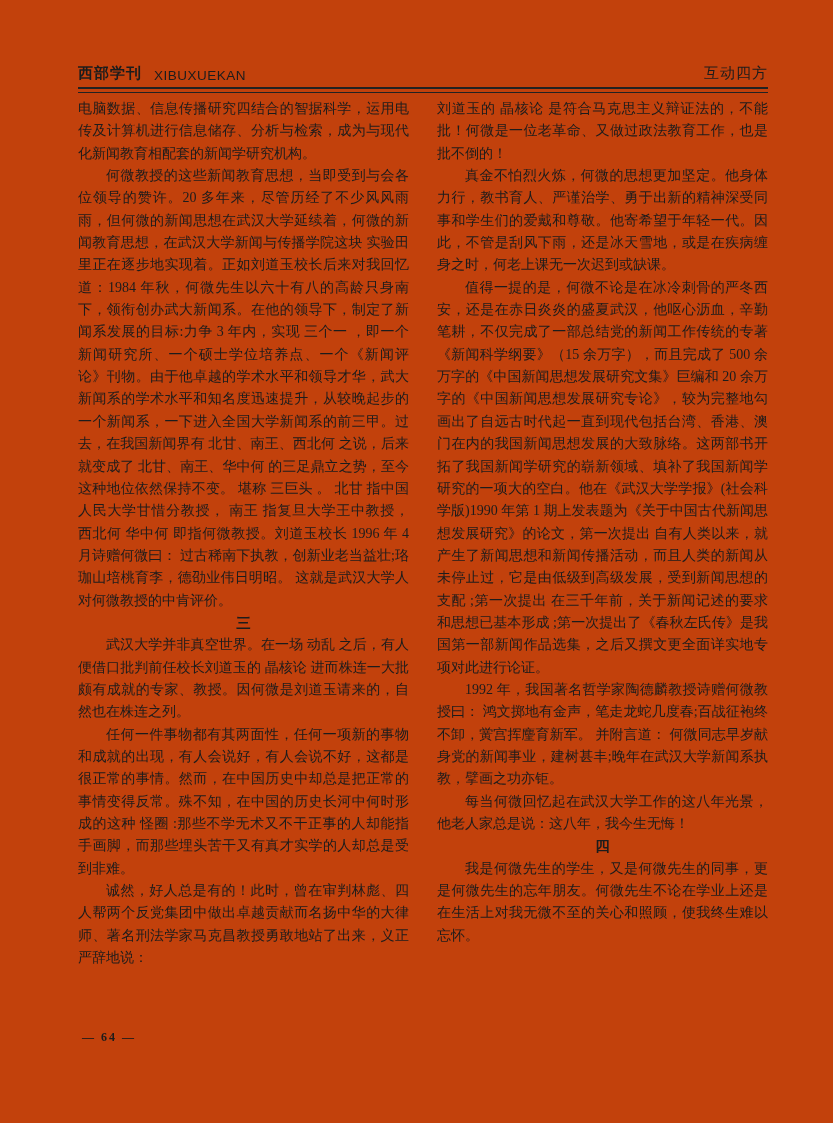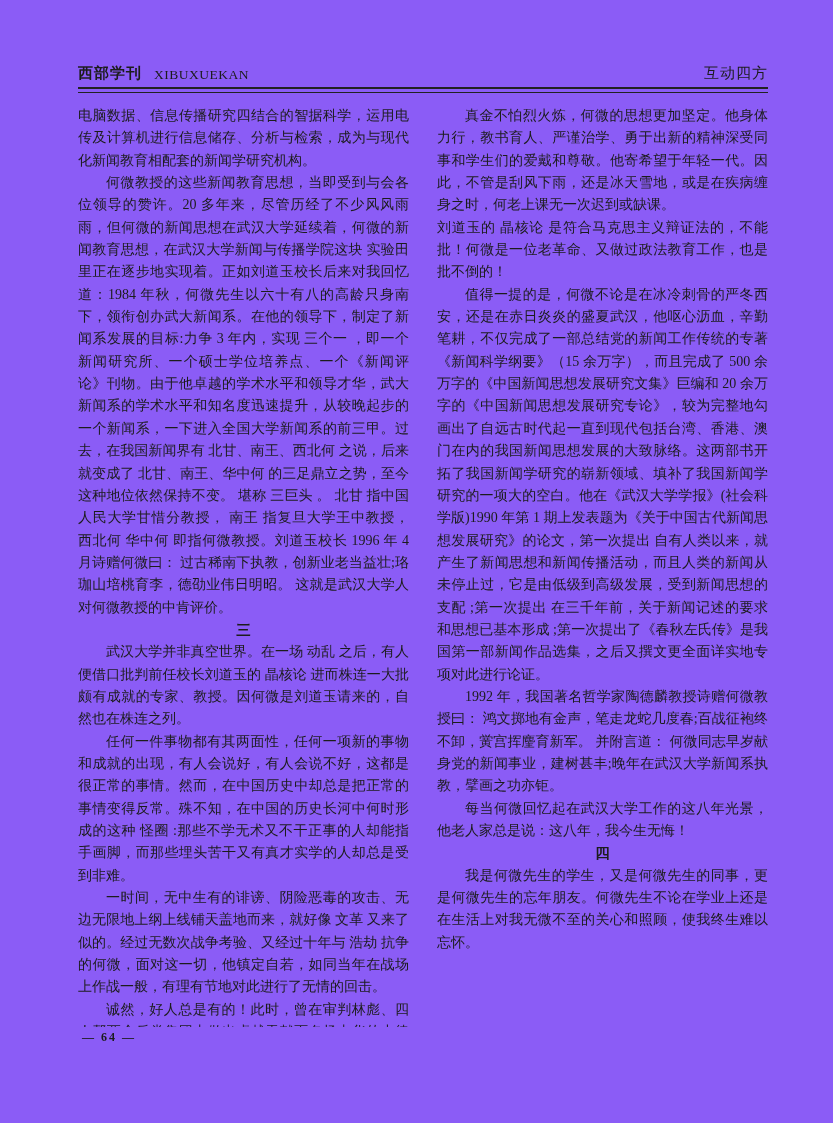--- a/index.html
+++ b/index.html
@@ -1,53 +1,53 @@
 <!DOCTYPE html>
 <html lang="zh"><head>
 <meta charset="utf-8">
 <style>
   html,body{margin:0;padding:0;background:#ffffff;}
   .page{
     position:relative;
     width:833px;height:1123px;
-    background:#8b5cf6;
+    background:#c2410c;
     box-sizing:border-box;
     padding:64px 65px 0 78px;
     overflow:hidden;
     color:#1c1c1c;
     font-family:"Liberation Serif","DejaVu Serif",serif;
   }
   .masthead{
     display:flex;
     justify-content:space-between;
     align-items:flex-end;
   }
   .masthead-left{display:flex;align-items:flex-end;}
   .journal-title{
     font-family:"Liberation Sans","DejaVu Sans",sans-serif;
     font-weight:bold;font-size:15px;letter-spacing:1px;
   }
   .journal-pinyin{
-    font-family:Liberation Serif, serif;
+    font-family:Liberation Sans, sans-serif;
     font-size:13.5px;margin-left:12px;letter-spacing:0.5px;
   }
   .section-label{
     font-family:"Liberation Sans","DejaVu Sans",sans-serif;
     font-weight:normal;font-size:15px;letter-spacing:1px;
   }
   .double-rule{
     margin-top:4px;
     height:3px;
     border-top:2px solid #222222;
     border-bottom:1px solid #222222;
   }
   .columns{
     display:flex;
     gap:28px;
-    margin-top:12px;
+    margin-top:5px;
     height:922px;
     overflow:hidden;
   }
   .col{
     flex:1 1 0;
     min-width:0;
     font-size:14px;
     line-height:22.35px;
     text-align:justify;
     overflow:hidden;
@@ -88,26 +88,25 @@
 
   <div class="double-rule"></div>
 
   <main class="columns">
     <section class="col">
         <p class="para no-indent">电脑数据、信息传播研究四结合的智据科学，运用电传及计算机进行信息储存、分析与检索，成为与现代化新闻教育相配套的新闻学研究机构。</p>
         <p class="para">何微教授的这些新闻教育思想，当即受到与会各位领导的赞许。20 多年来，尽管历经了不少风风雨雨，但何微的新闻思想在武汉大学延续着，何微的新闻教育思想，在武汉大学新闻与传播学院这块 实验田 里正在逐步地实现着。正如刘道玉校长后来对我回忆道：1984 年秋，何微先生以六十有八的高龄只身南下，领衔创办武大新闻系。在他的领导下，制定了新闻系发展的目标:力争 3 年内，实现 三个一 ，即一个新闻研究所、一个硕士学位培养点、一个《新闻评论》刊物。由于他卓越的学术水平和领导才华，武大新闻系的学术水平和知名度迅速提升，从较晚起步的一个新闻系，一下进入全国大学新闻系的前三甲。过去，在我国新闻界有 北甘、南王、西北何 之说，后来就变成了 北甘、南王、华中何 的三足鼎立之势，至今这种地位依然保持不变。 堪称 三巨头 。 北甘 指中国人民大学甘惜分教授， 南王 指复旦大学王中教授， 西北何  华中何 即指何微教授。刘道玉校长 1996 年 4 月诗赠何微曰： 过古稀南下执教，创新业老当益壮;珞珈山培桃育李，德劭业伟日明昭。 这就是武汉大学人对何微教授的中肯评价。</p>
         <h3 class="sec-heading">三</h3>
         <p class="para">武汉大学并非真空世界。在一场 动乱 之后，有人便借口批判前任校长刘道玉的 晶核论 进而株连一大批颇有成就的专家、教授。因何微是刘道玉请来的，自然也在株连之列。</p>
         <p class="para">任何一件事物都有其两面性，任何一项新的事物和成就的出现，有人会说好，有人会说不好，这都是很正常的事情。然而，在中国历史中却总是把正常的事情变得反常。殊不知，在中国的历史长河中何时形成的这种 怪圈 :那些不学无术又不干正事的人却能指手画脚，而那些埋头苦干又有真才实学的人却总是受到非难。</p>
-        <p class="para">一时间，无中生有的诽谤、阴险恶毒的攻击、无边无限地上纲上线铺天盖地而来，就好像 文革 又来了似的。经过无数次战争考验、又经过十年与 浩劫 抗争的何微，面对这一切，他镇定自若，如同当年在战场上作战一般，有理有节地对此进行了无情的回击。</p>
         <p class="para">诚然，好人总是有的！此时，曾在审判林彪、四人帮两个反党集团中做出卓越贡献而名扬中华的大律师、著名刑法学家马克昌教授勇敢地站了出来，义正严辞地说：</p>
       </section>
     <section class="col">
+        <p class="para no-indent">刘道玉的 晶核论 是符合马克思主义辩证法的，不能批！何微是一位老革命、又做过政法教育工作，也是批不倒的！</p>
         <p class="para">真金不怕烈火炼，何微的思想更加坚定。他身体力行，教书育人、严谨治学、勇于出新的精神深受同事和学生们的爱戴和尊敬。他寄希望于年轻一代。因此，不管是刮风下雨，还是冰天雪地，或是在疾病缠身之时，何老上课无一次迟到或缺课。</p>
-        <p class="para no-indent">刘道玉的 晶核论 是符合马克思主义辩证法的，不能批！何微是一位老革命、又做过政法教育工作，也是批不倒的！</p>
         <p class="para">值得一提的是，何微不论是在冰冷刺骨的严冬西安，还是在赤日炎炎的盛夏武汉，他呕心沥血，辛勤笔耕，不仅完成了一部总结党的新闻工作传统的专著《新闻科学纲要》（15 余万字），而且完成了 500 余万字的《中国新闻思想发展研究文集》巨编和 20 余万字的《中国新闻思想发展研究专论》，较为完整地勾画出了自远古时代起一直到现代包括台湾、香港、澳门在内的我国新闻思想发展的大致脉络。这两部书开拓了我国新闻学研究的崭新领域、填补了我国新闻学研究的一项大的空白。他在《武汉大学学报》(社会科学版)1990 年第 1 期上发表题为《关于中国古代新闻思想发展研究》的论文，第一次提出 自有人类以来，就产生了新闻思想和新闻传播活动，而且人类的新闻从未停止过，它是由低级到高级发展，受到新闻思想的支配 ;第一次提出 在三千年前，关于新闻记述的要求和思想已基本形成 ;第一次提出了《春秋左氏传》是我国第一部新闻作品选集，之后又撰文更全面详实地专项对此进行论证。</p>
         <p class="para">1992 年，我国著名哲学家陶德麟教授诗赠何微教授曰： 鸿文掷地有金声，笔走龙蛇几度春;百战征袍终不卸，黉宫挥麈育新军。 并附言道： 何微同志早岁献身党的新闻事业，建树甚丰;晚年在武汉大学新闻系执教，擘画之功亦钜。</p>
         <p class="para">每当何微回忆起在武汉大学工作的这八年光景，他老人家总是说：这八年，我今生无悔！</p>
         <h3 class="sec-heading">四</h3>
         <p class="para">我是何微先生的学生，又是何微先生的同事，更是何微先生的忘年朋友。何微先生不论在学业上还是在生活上对我无微不至的关心和照顾，使我终生难以忘怀。</p>
       </section>
   </main>
 
   <div class="page-footer">
     <span>— 64 —</span>

